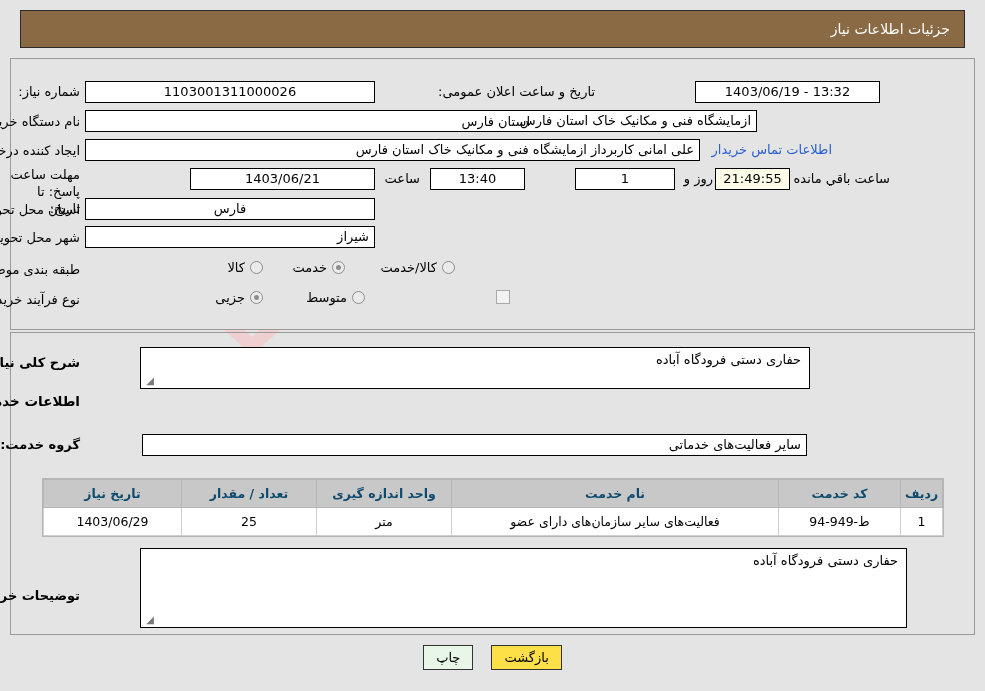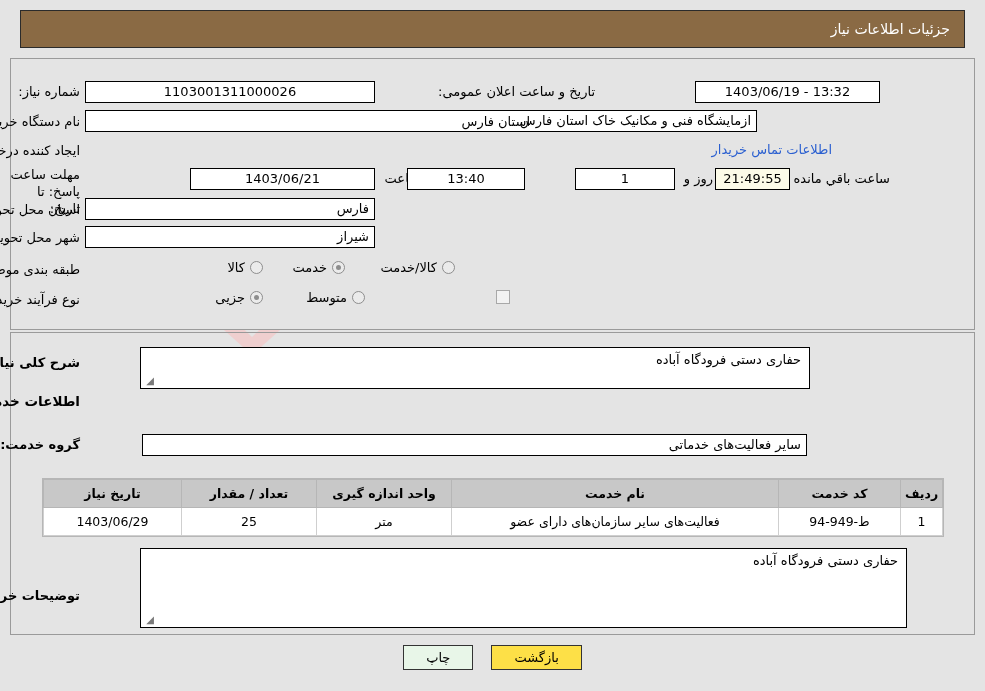--- a/index.html
+++ b/index.html
@@ -200,21 +200,21 @@
     background: #fff;
     border: 1px solid #b6b6b6;
   }
   table.grid {
     border-collapse: collapse;
     width: 100%;
     font-size: 12.5px;
   }
   table.grid th {
     background: #c8c8c8;
-    color: #000000;
+    color: #0c4a6e;
     font-weight: bold;
     border: 1px solid #b6b6b6;
     padding: 6px 0;
     text-align: center;
     font-size: 12.5px;
   }
   table.grid td {
     background: #ffffff;
     border: 1px solid #cfcfcf;
     padding: 6px 4px;
@@ -229,21 +229,21 @@
     width: 985px;
     display: flex;
     justify-content: center;
     gap: 18px;
     z-index: 5;
   }
   .btn {
     font-family: "DejaVu Sans", "Liberation Sans", sans-serif;
     font-size: 13px;
     border: 1px solid #333;
-    padding: 4px 22px;
+    padding: 4px 12px;
     cursor: pointer;
     color: #000;
   }
   .btn-print { background: #e8f6e8; }
   .btn-back  { background: #fde047; }
 </style>
 </head>
 <body>
 
 <div id="page">
@@ -265,33 +265,34 @@
   <div class="lbl" style="right:905px; top:84px;">شماره نیاز:</div>
   <div class="fld ltr" style="right:610px; top:81px; width:290px;">1103001311000026</div>
 
   <div class="lbl" style="right:390px; top:84px;">تاریخ و ساعت اعلان عمومی:</div>
   <div class="fld ltr" style="right:105px; top:81px; width:185px;">1403/06/19 - 13:32</div>
 
   <div class="lbl" style="right:905px; top:114px;">نام دستگاه خریدار:</div>
   <div class="fld rt" style="right:228px; top:110px; width:672px;">ازمایشگاه فنی و مکانیک خاک استان فارس</div>
 
   <div class="lbl" style="right:905px; top:143px;">ایجاد کننده درخواست:</div>
+  <div class="fld rt" style="right:285px; top:139px; width:615px;">علی امانی کاربرداز ازمایشگاه فنی و مکانیک خاک استان فارس</div>
   <a class="link" style="right:153px; top:142px;" href="#">اطلاعات تماس خریدار</a>
 
   <div class="lbl" style="right:905px; top:166px; line-height:17px; width:70px; white-space:normal;">مهلت ساعت پاسخ: تا تاریخ:</div>
   <div class="fld ltr" style="right:610px; top:168px; width:185px;">1403/06/21</div>
   <div class="smalltxt" style="right:565px; top:171px;">ساعت</div>
-  <div class="fld ltr" style="right:460px; top:168px; width:118px;">13:40</div>
+  <div class="fld ltr" style="right:460px; top:168px; width:95px;">13:40</div>
   <div class="fld ltr" style="right:310px; top:168px; width:100px;">1</div>
   <div class="smalltxt" style="right:272px; top:171px;">روز و</div>
   <div class="fld ltr cream" style="right:195px; top:168px; width:75px;">21:49:55</div>
   <div class="smalltxt" style="right:95px; top:171px;">ساعت باقي مانده</div>
 
   <div class="lbl" style="right:905px; top:202px;">استان محل تحویل:</div>
-  <div class="fld rt" style="right:610px; top:198px; width:290px;">فارس</div>
+  <div class="fld rt" style="right:610px; top:198px; width:290px;text-align:center;">فارس</div>
   <div class="smalltxt" style="right:455px; top:114px;">استان فارس</div>
 
   <div class="lbl" style="right:905px; top:230px;">شهر محل تحویل:</div>
   <div class="fld rt" style="right:610px; top:226px; width:290px;">شیراز</div>
 
   <div class="lbl" style="right:905px; top:262px;">طبقه بندی موضوعی:</div>
   <div class="radio-wrap" style="right:722px; top:260px;">
     <span class="radio"></span>
     <span class="radio-lbl">کالا</span>
   </div>

